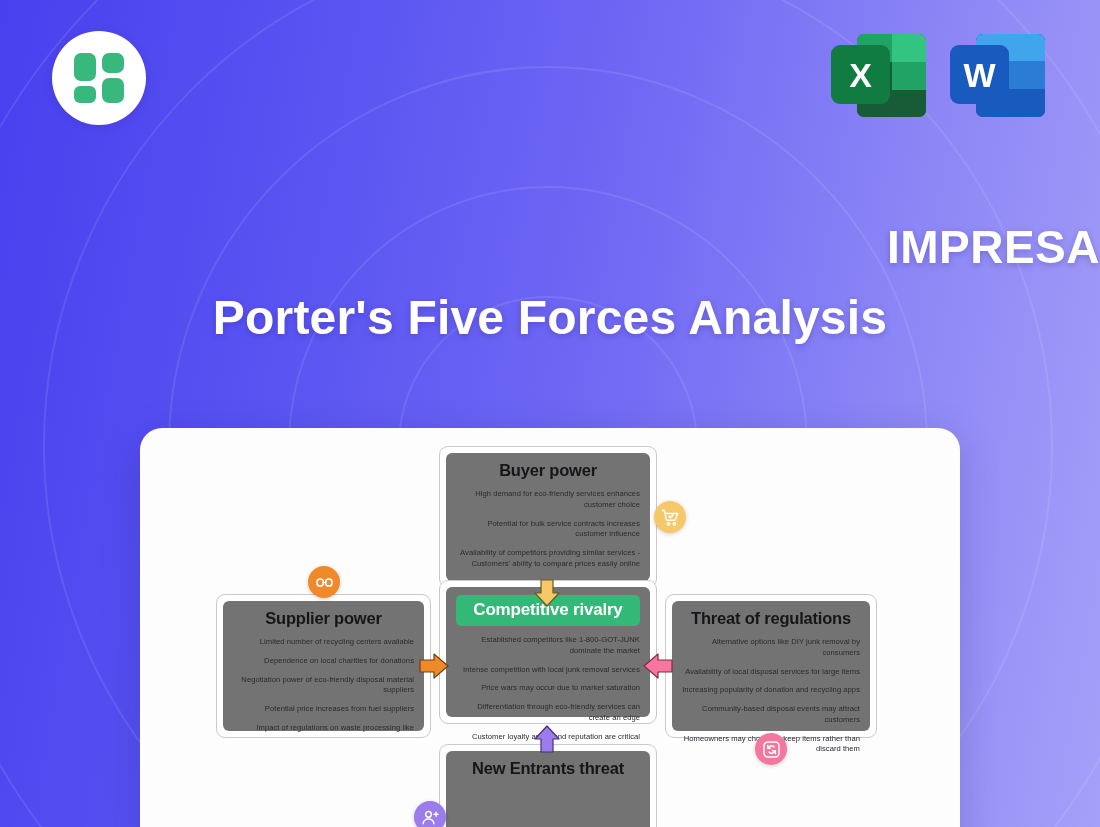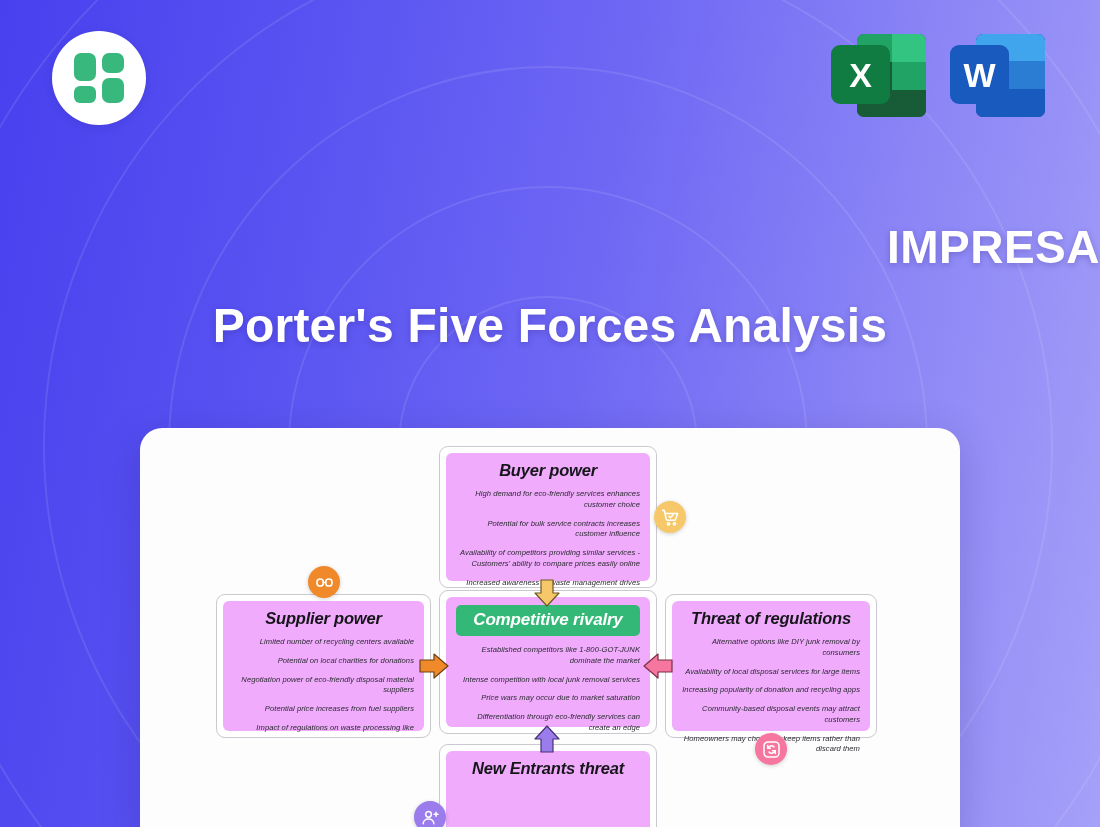--- a/index.html
+++ b/index.html
@@ -74,21 +74,21 @@
   .wd .tile { background: #185abd; }
 
   
   .titles { position: absolute; left: 0; right: 0; top: 220px; text-align: center; color: #fff; }
   .title-main {
     font-size: 46px; font-weight: bold; letter-spacing: 0.5px;
     text-shadow: 0 2px 6px rgba(30,20,110,0.25);
     text-align: right;
   }
   .title-sub {
-    margin-top: 24px;
+    margin-top: 16px;
     font-size: 48px; font-weight: bold; letter-spacing: 0.2px;
     text-shadow: 0 2px 6px rgba(30,20,110,0.25);
   }
 
   
   .panel {
     position: absolute; left: 140px; top: 428px; width: 820px; height: 420px;
     background: #fdfdfd; border-radius: 22px;
     box-shadow: 0 10px 40px rgba(25,15,90,0.18);
     overflow: hidden;
@@ -98,25 +98,24 @@
   .diagram { position: absolute; inset: 0; }
 
   .force-box {
     position: absolute;
     background: #ffffff;
     border: 1.5px solid #c9c9cf;
     border-radius: 9px;
     padding: 6px;
   }
   .force-inner {
-    background: #f0abfc;
+    background: #737373;
     border-radius: 6px;
     height: 100%;
     padding: 8px 10px 10px 10px;
-    font-style: italic;
   }
   .force-title {
     text-align: center;
     font-size: 16.5px;
     font-weight: bold;
     color: #16161a;
     margin-bottom: 9px;
     letter-spacing: -0.2px;
   }
   .force-title.accent {
@@ -133,21 +132,21 @@
     line-height: 1.42;
     color: #2a2a30;
     margin-bottom: 8px;
     letter-spacing: 0.05px;
   }
   .force-list li:last-child { margin-bottom: 0; }
 
   
   #box-buyer      { left: 299px; top: 18px;  width: 218px; height: 142px; }
   #box-supplier   { left: 76px;  top: 166px; width: 215px; height: 144px; }
-  #box-rivalry    { left: 299px; top: 162px; width: 218px; height: 144px; }
+  #box-rivalry    { left: 299px; top: 152px; width: 218px; height: 144px; }
   #box-threat     { left: 525px; top: 166px; width: 212px; height: 144px; }
   #box-entrants   { left: 299px; top: 316px; width: 218px; height: 120px; }
 
   
   .conn { position: absolute; background: #b9b9c2; }
 
   
   .arrow { position: absolute; width: 0; height: 0; }
   .arrow svg { display: block; }
 
@@ -229,21 +228,21 @@
           <li>Increased awareness of waste management drives expectations for service quality</li>
         </ul>
       </div>
     </div>
 
     <div class="force-box" id="box-supplier">
       <div class="force-inner">
         <div class="force-title">Supplier power</div>
         <ul class="force-list">
           <li>Limited number of recycling centers available</li>
-          <li>Potential on local charities for donations</li>
+          <li>Dependence on local charities for donations</li>
           <li>Negotiation power of eco-friendly disposal material suppliers</li>
           <li>Potential price increases from fuel suppliers</li>
           <li>Impact of regulations on waste processing like</li>
         </ul>
       </div>
     </div>
 
     <div class="force-box" id="box-rivalry">
       <div class="force-inner">
         <div class="force-title accent">Competitive rivalry</div>

